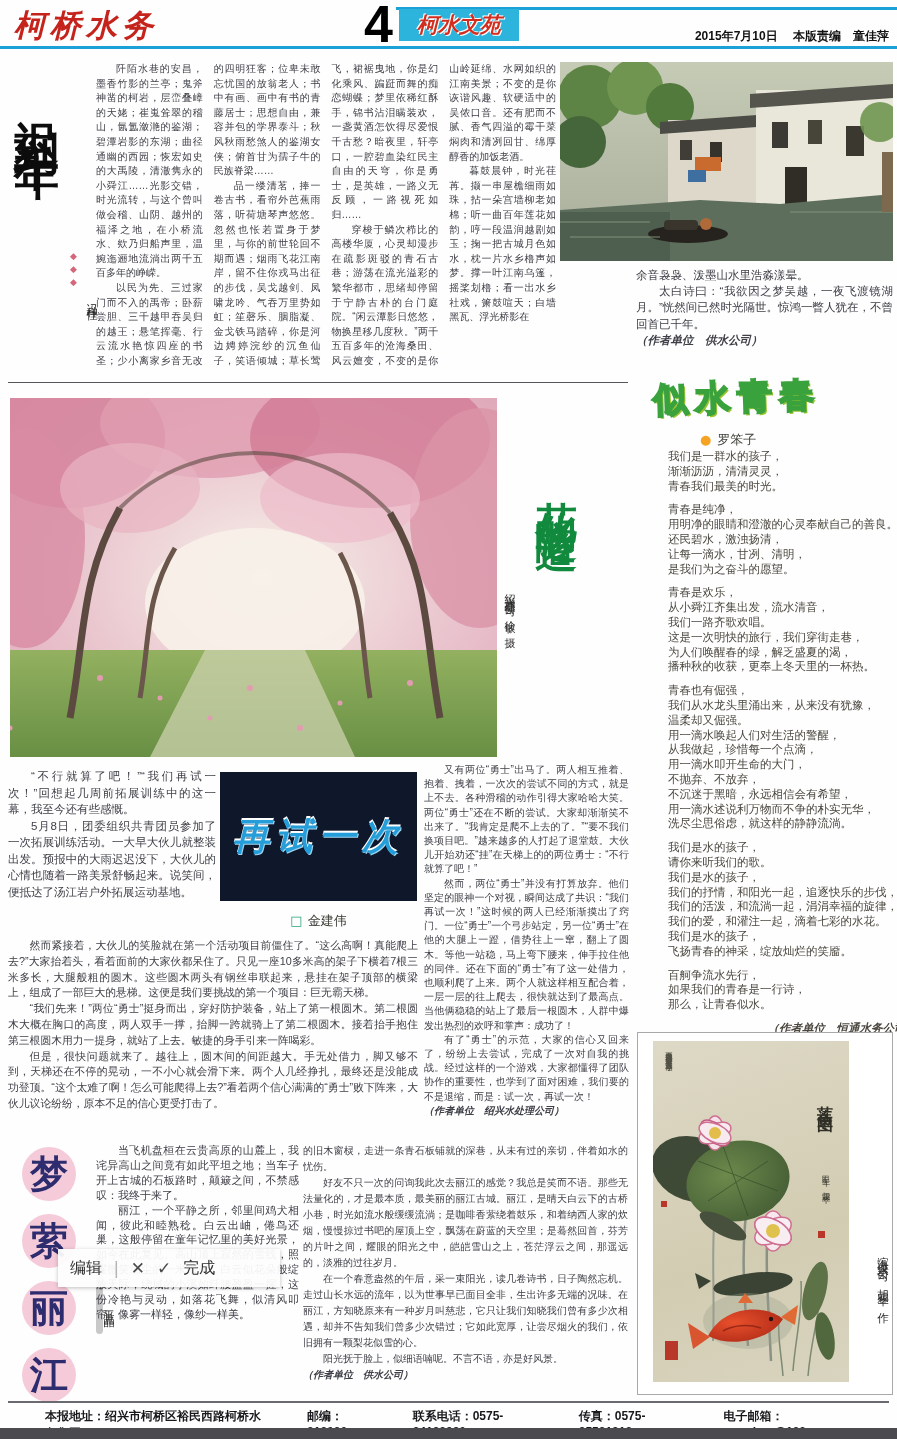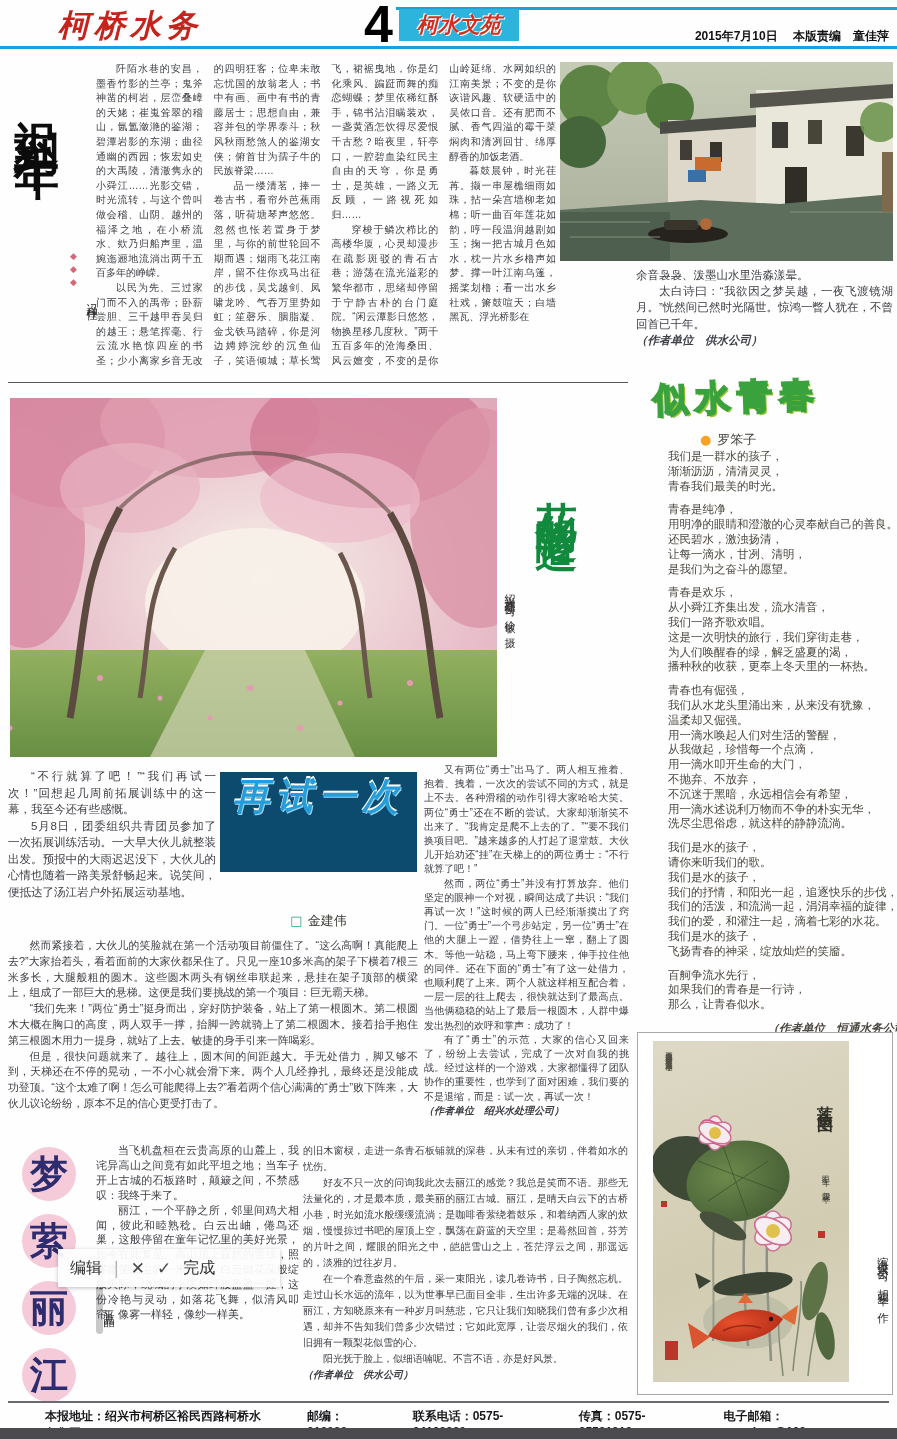--- a/index.html
+++ b/index.html
@@ -6,21 +6,21 @@
   #page{position:relative;width:897px;height:1439px;background:#fefefe;margin:0 auto;overflow:hidden;
         font-family:"Liberation Sans","DejaVu Sans",sans-serif;color:#3f4048;}
   .abs{position:absolute;}
   .vtext{writing-mode:vertical-rl;}
   .body-text p{margin:0;text-align:justify;text-indent:2em;}
   .body-text p.noindent{text-indent:0;}
   .byline{font-family:"DejaVu Serif","Liberation Serif",serif;font-style:italic;font-weight:bold;
           text-align:right;text-indent:0 !important;padding-right:6px;}
   
   .masthead{left:14px;top:5px;font-size:31px;font-weight:bold;font-style:italic;color:#c5241c;
-            font-family:"DejaVu Serif",serif;letter-spacing:5px;margin-left:44px;}
+            font-family:"DejaVu Serif",serif;letter-spacing:5px;}
   .pageno{left:364px;top:-6px;font-size:52px;font-weight:900;color:#000;}
   .topline{left:396px;top:7px;width:501px;height:3px;background:#1ba0d8;}
   .secbox{left:399px;top:9px;width:120px;height:32px;background:#2db4dc;display:flex;align-items:center;justify-content:center;}
   .secbox span{font-size:21px;font-weight:bold;font-style:italic;color:#d22d1e;
                font-family:"DejaVu Serif",serif;text-shadow:1px 1px 0 #fff,-1px -1px 0 #fff;text-align:center;}
   .dateline{right:8px;top:28px;font-size:12px;font-weight:bold;color:#111;}
   .headrule{left:0;top:46px;width:897px;height:3px;background:#1ba0d8;}
   
   .a1-title{left:12px;top:84px;font-size:45px;font-weight:900;color:#0c0c0c;line-height:1.1;letter-spacing:12px;}
   .a1-marks{left:70px;top:250px;font-size:9px;line-height:13px;color:#d4687a;white-space:pre-line;}
@@ -37,21 +37,21 @@
   .poem-author .dot{color:#f5a322;margin-right:6px;}
   .poem-body{left:640px;top:449px;width:255px;font-size:11.5px;line-height:14.8px;
              font-family:"DejaVu Serif","Liberation Serif",serif;color:#4b473f;margin-left:28px;}
   .poem-body p{margin:0 0 9px 0;white-space:pre-line;}
   
   .photo2{left:10px;top:398px;width:487px;height:359px;overflow:hidden;}
   .f-title{left:534px;top:468px;font-size:42px;font-weight:900;color:#128a3e;letter-spacing:10px;line-height:1.05;}
   .f-credit{left:502px;top:585px;font-size:11px;color:#2f2f2f;letter-spacing:2px;}
   
   .z-col1{left:8px;top:768px;width:208px;height:172px;font-size:11.5px;line-height:16.5px;overflow:hidden;}
-  .z-box{left:220px;top:772px;width:197px;height:100px;background:#0c4a6e;display:flex;align-items:flex-start;justify-content:center;}
+  .z-box{left:220px;top:772px;width:197px;height:129px;background:#0f172a;display:flex;align-items:center;justify-content:center;}
   .z-box span{font-size:37px;font-weight:900;color:#259dd8;letter-spacing:6px;font-style:italic;
               text-shadow:0 -2px 0 #fff,1px 1px 0 #9ed2ef;}
   .z-author{left:220px;top:912px;width:197px;text-align:center;font-size:13px;color:#3a3a34;
             font-family:"DejaVu Serif",serif;}
   .z-author .sq{color:#2aa47e;font-weight:bold;margin-right:5px;}
   .z-wide{left:8px;top:938px;width:410px;height:185px;font-size:10.8px;line-height:15.8px;overflow:hidden;}
   .z-col3{left:424px;top:763px;width:205px;height:362px;font-size:10px;line-height:14.2px;overflow:hidden;}
   
   .lj-circle{width:54px;height:54px;border-radius:50%;background:#f6cbd9;display:flex;align-items:center;
              justify-content:center;font-size:38px;font-weight:900;color:#2c2c6e;}

